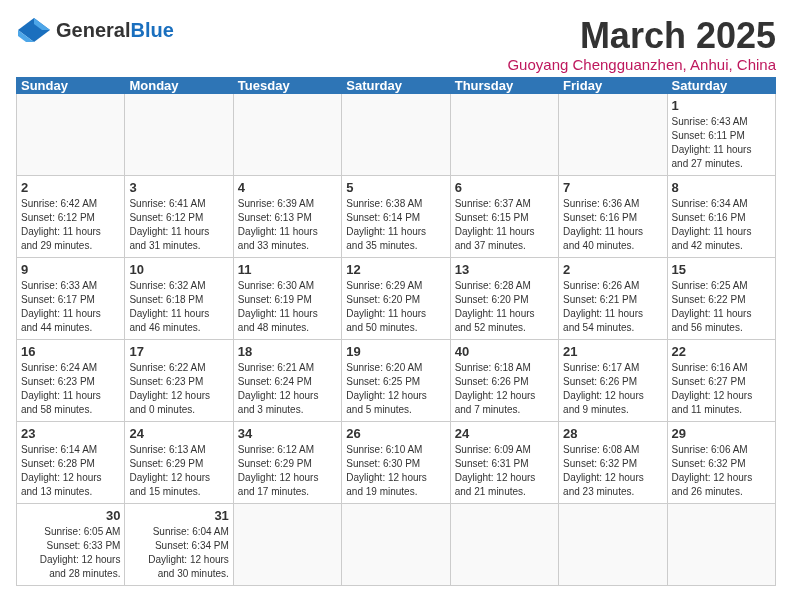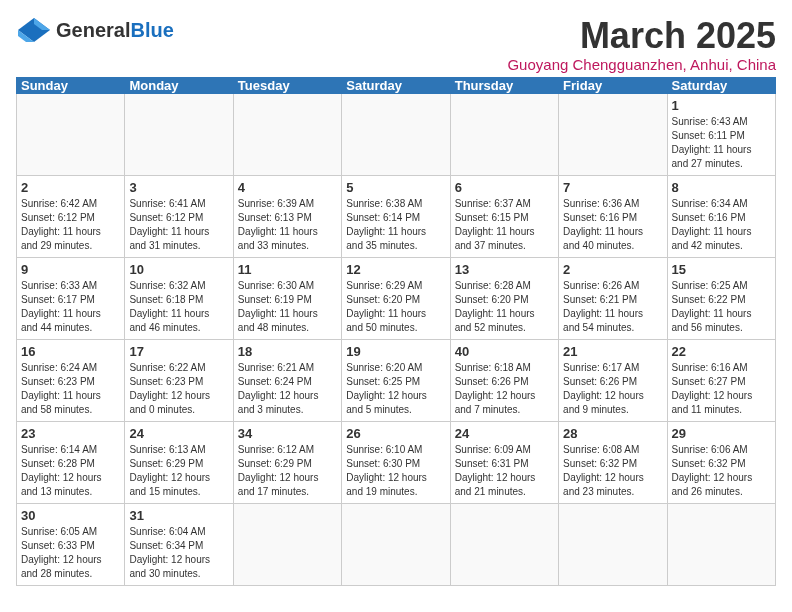--- a/index.html
+++ b/index.html
@@ -71,20 +71,21 @@
     .day-info {
       font-size: 10px;
       line-height: 1.4;
       color: #333;
     }
     .empty-cell {
       background: #f9f9f9;
     }
     .last-row td {
       height: 70px;
+      text-align: right;
     }
   </style>
 </head>
 <body>
 
 <div>
   <div class="header-section">
     <div class="logo">
       <svg class="logo-icon" viewBox="0 0 36 28">
         <polygon points="18,2 34,14 18,26 2,14" fill="#1a6fbe"></polygon>

